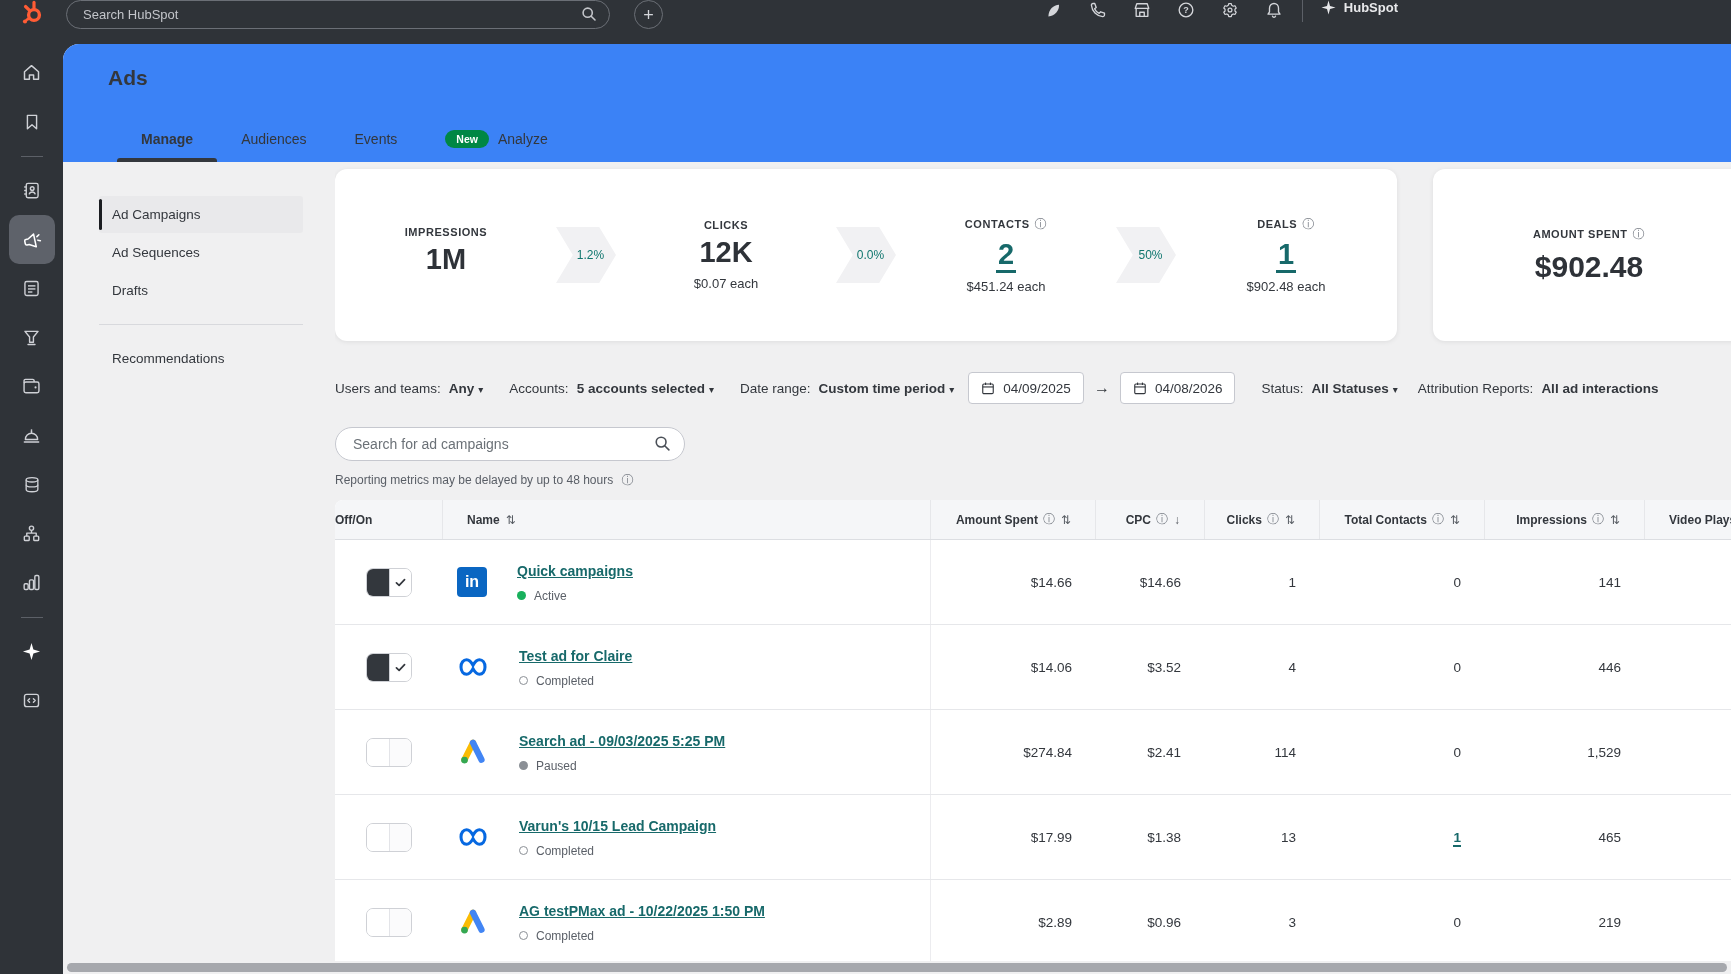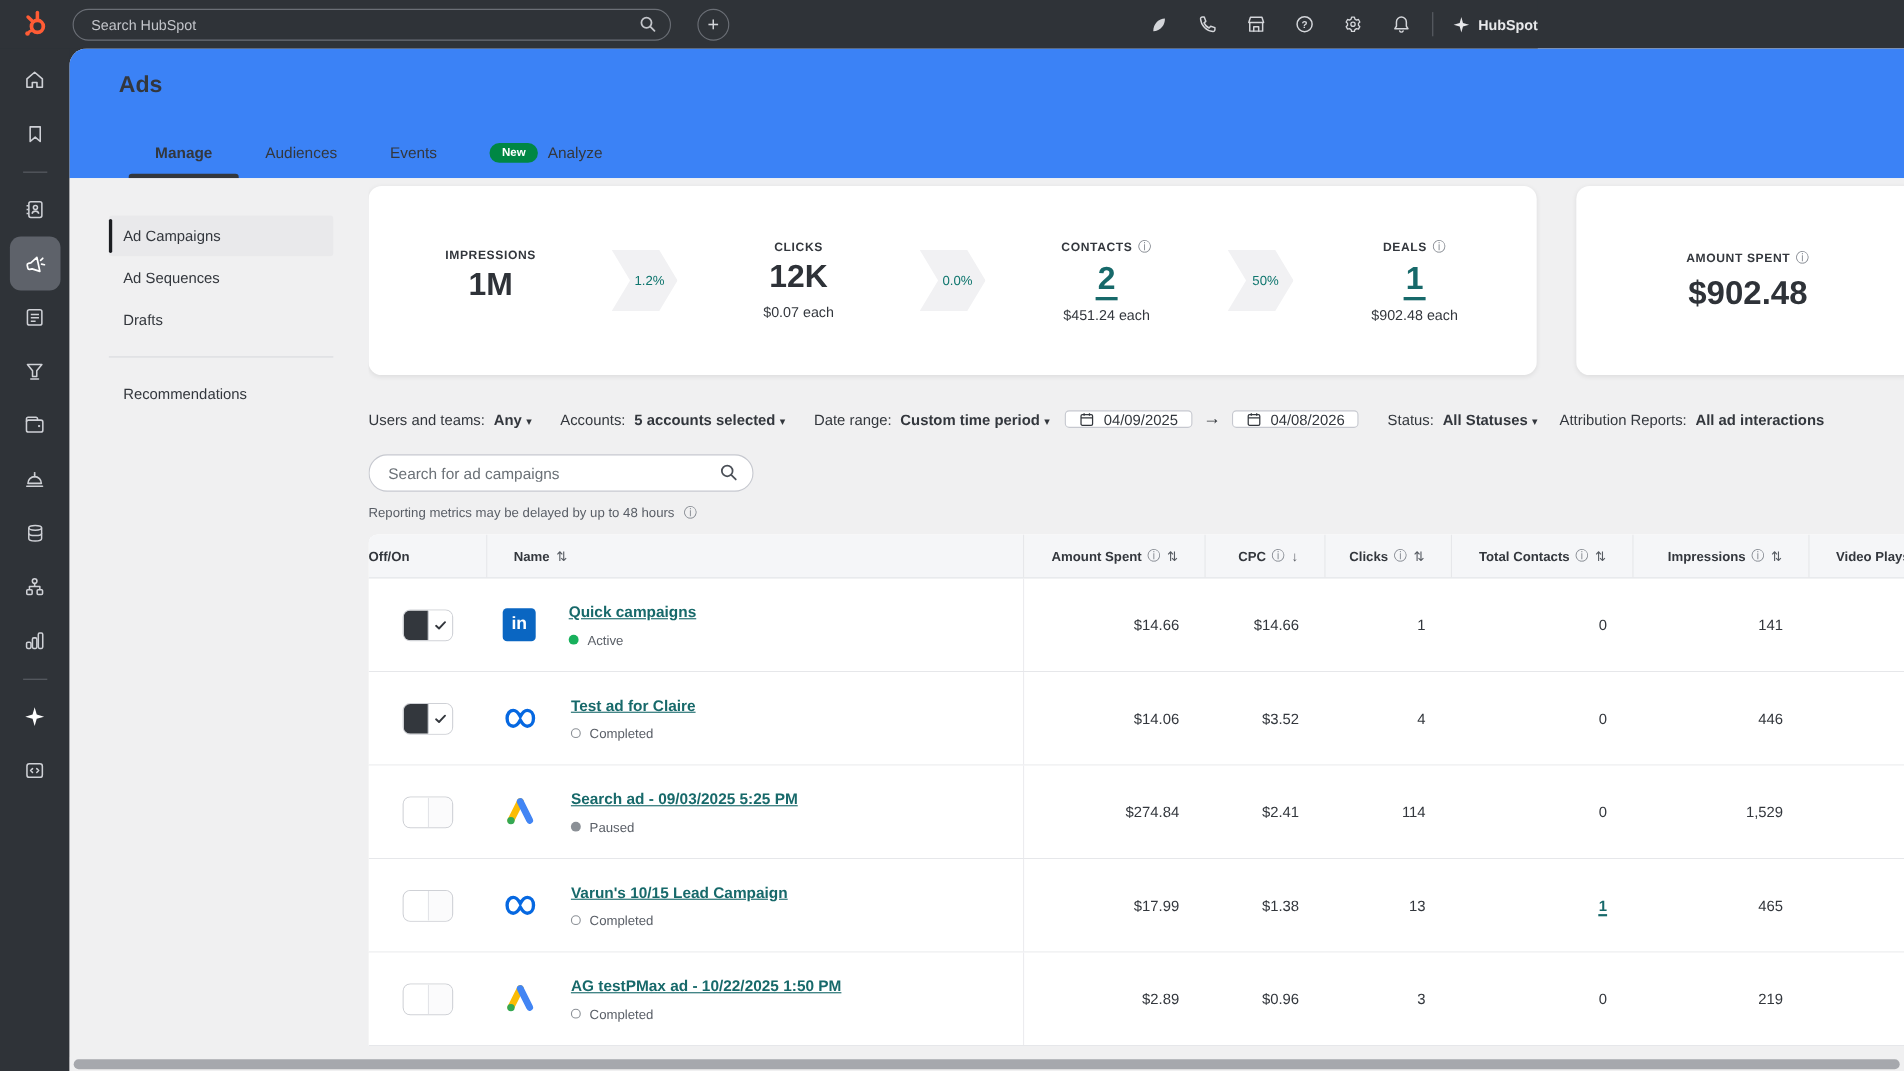--- a/index.html
+++ b/index.html
@@ -6,21 +6,21 @@
     --dark:#33373d; --rail:#2f3338; --teal:#17696a; --page:#f0f0f1;
     --border:#e3e4e8; --icon:#cfd1d6; --green:#008744; --dot-green:#18b05c;
     --muted:#5b6068;
   }
   *{box-sizing:border-box;margin:0;padding:0}
   html,body{width:1731px;height:974px;overflow:hidden}
   body{font-family:"Liberation Sans","DejaVu Sans",sans-serif;background:var(--rail);position:relative}
 
   
   .topbar{position:absolute;top:0;left:0;width:1398px;height:44px;background:var(--rail);
-    display:flex;align-items:center;padding-left:19px;white-space:nowrap;z-index:5}
+    display:flex;align-items:flex-start;padding-left:19px;white-space:nowrap;z-index:5}
   .logo{width:26px;height:26px;flex:0 0 auto}
   .gsearch{position:relative;margin-left:21px;width:544px;height:29px}
   .gsearch input{width:100%;height:100%;border-radius:15px;border:1px solid #6b6f76;background:transparent;
     color:#d4d6da;font-size:13px;padding:0 40px 0 16px;outline:none;font-family:inherit}
   .gsearch input::placeholder{color:#c3c5ca}
   .gsearch .sicon{position:absolute;right:13px;top:6px}
   .plusbtn{margin-left:24px;width:29px;height:29px;border:1px solid #6b6f76;border-radius:50%;
     color:#d4d6da;font-size:18px;line-height:26px;text-align:center;background:transparent;cursor:pointer}
   .top-spacer{flex:1}
   .topicons{display:flex;align-items:center;gap:24px}
@@ -73,21 +73,21 @@
   .info{font-size:12px;color:#7d828a;font-weight:400;margin-left:5px;cursor:pointer}
   .spent-value{font-size:30px;font-weight:600;color:#2e3238;margin-top:7px}
 
   
   .filters{display:flex;align-items:center;margin-top:31px;width:1560px;white-space:nowrap;font-size:13.5px;color:var(--dark)}
   .f-label{margin-right:8px}
   .f-value{font-weight:700;cursor:pointer}
   .caret{font-size:10px;margin-left:4px;color:var(--dark)}
   .f-gap{width:26px;flex:0 0 auto}
   .dateinput{display:flex;align-items:center;gap:8px;background:#fff;border:1px solid #c6c8cf;border-radius:4px;
-    height:16px;padding:4px 12px;font-size:13.5px;color:var(--dark);margin-left:14px;cursor:text}
+    height:32px;padding:4px 12px;font-size:13.5px;color:var(--dark);margin-left:14px;cursor:text}
   .datearrow{margin:0 10px;font-size:16px;color:var(--dark)}
 
   
   .csearch{position:relative;margin-top:23px;width:350px;height:34px}
   .csearch input{width:100%;height:100%;border:1px solid #c6c8cf;border-radius:17px;background:#fff;
     font-size:14px;color:#33373d;padding:0 40px 0 17px;outline:none;font-family:inherit}
   .csearch input::placeholder{color:#6b7177}
   .csearch .sicon{position:absolute;right:14px;top:8px}
   .notice{margin-top:11px;font-size:12px;color:#595e66}
 

